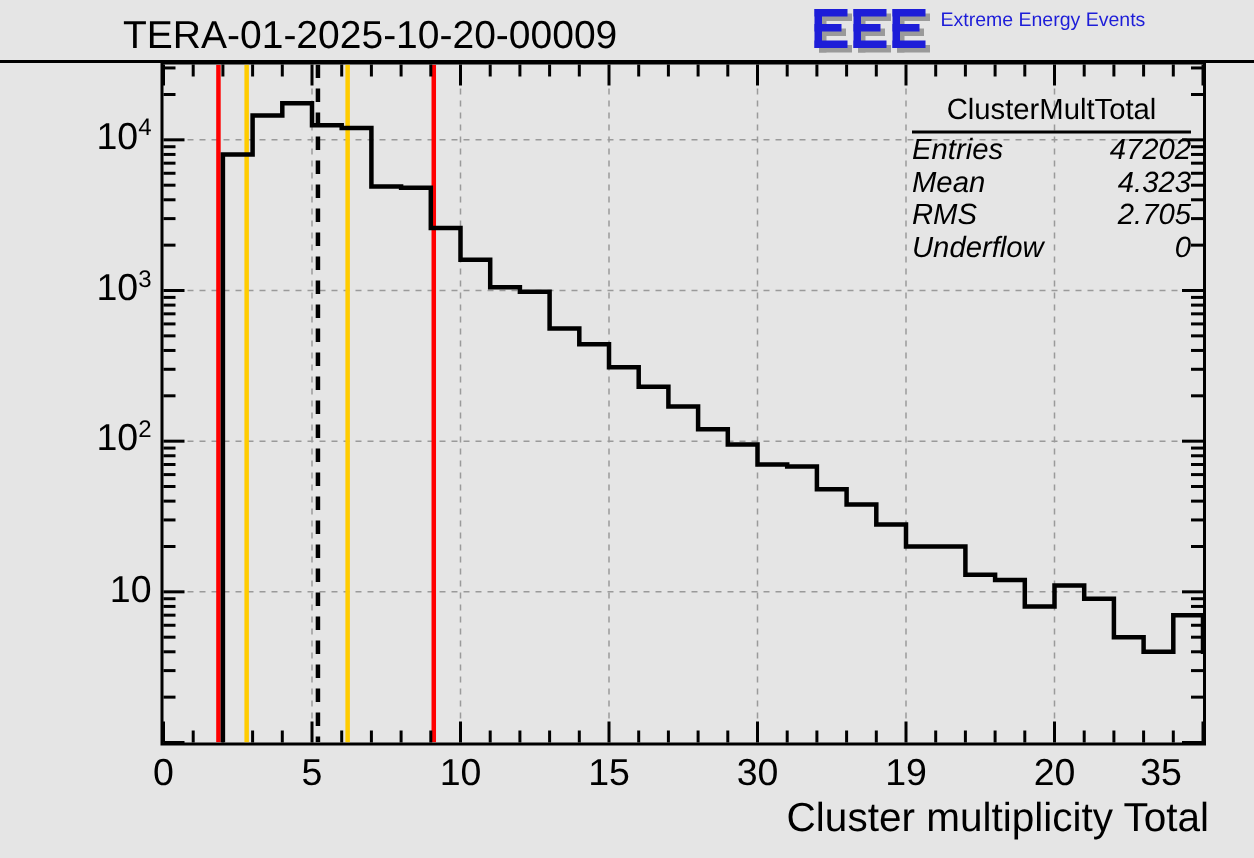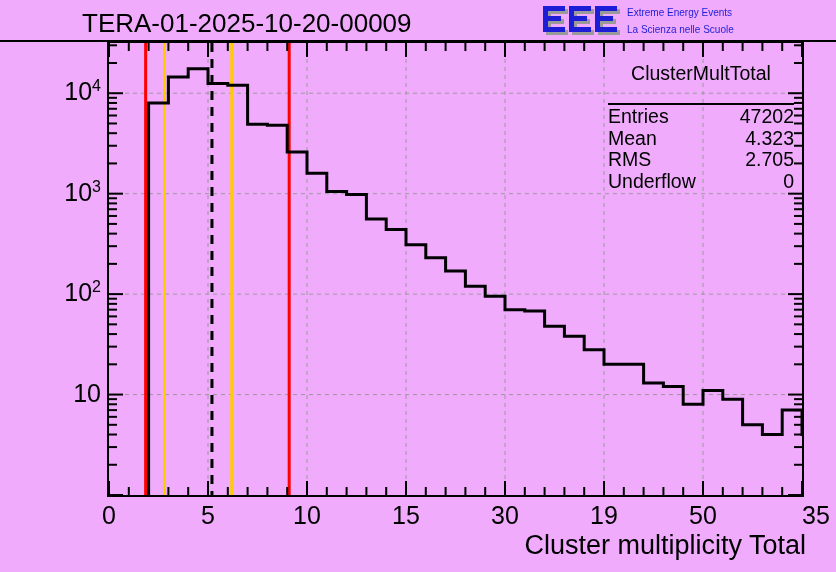--- a/index.html
+++ b/index.html
@@ -1,30 +1,30 @@
 <!DOCTYPE html>
 <html><head>
 <meta charset="utf-8">
 <style>
   html,body{margin:0;padding:0;background:#fff;}
   body{width:836px;height:572px;overflow:hidden;font-family:"Liberation Sans",sans-serif;}
-  #root{position:relative;width:836px;height:572px;background:#f0abfc;}
+  #root{position:relative;width:836px;height:572px;background:#e5e5e5;}
 
   
   #plot-title{
     position:absolute; left:82px; top:8px;
     font-size:26px; color:#000; white-space:nowrap;
     font-family:"Liberation Sans",sans-serif;
   }
 
   
   #logo{position:absolute; left:541px; top:3px; width:292px; height:38px;}
   #logo-mark{position:absolute; left:0; top:2px; width:80px; height:34px;}
   #logo-text{position:absolute; left:86px; top:1px; line-height:17px;}
-  #logo-text div{font-size:10px; color:#1d1dd8; white-space:nowrap; font-family:"Liberation Sans",sans-serif;}
+  #logo-text div{font-size:13px; color:#1d1dd8; white-space:nowrap; font-family:"Liberation Sans",sans-serif;text-align:right;}
   #logo-rule{position:absolute; left:0px; top:40px; width:836px; height:2px; background:#000;}
 
   
   #frame{
     position:absolute; left:107px; top:41px;
     width:693px; height:452px;
     border:2px solid #000; box-sizing:content-box;
   }
   #plotarea{position:absolute; left:109px; top:43px; width:693px; height:452px; overflow:hidden;}
 
@@ -36,22 +36,22 @@
   #xaxis-title{
     position:absolute; right:30px; top:530px;
     font-size:27px; color:#000; white-space:nowrap;margin-left:16px;
   }
 
   
   #stats{
     position:absolute; left:608px; top:62px; width:186px;
     font-size:19.5px; color:#000; background:transparent;
   }
-  #stats-title{text-align:center; border-bottom:2px solid #000; padding-bottom:18px; margin-bottom:1px; white-space:nowrap;}
-  .stats-row{display:flex; justify-content:space-between; line-height:21.5px; white-space:nowrap;}
+  #stats-title{text-align:center; border-bottom:2px solid #000; padding-bottom:2px; margin-bottom:1px; white-space:nowrap;}
+  .stats-row{display:flex; justify-content:space-between; line-height:21.5px; white-space:nowrap;font-style:italic;}
   .stats-row .k{text-align:left;}
   .stats-row .v{margin-left:20px;}
 </style>
 </head>
 <body>
 
 <div id="root">
 
   <div id="plot-title">TERA-01-2025-10-20-00009</div>
 
@@ -81,21 +81,20 @@
           <rect x="28" y="22" width="22" height="5"></rect>
           <rect x="28" y="1" width="5" height="26"></rect>
         <rect x="54" y="1" width="22" height="5"></rect>
           <rect x="54" y="11" width="18" height="5"></rect>
           <rect x="54" y="22" width="22" height="5"></rect>
           <rect x="54" y="1" width="5" height="26"></rect>
       </g>
     </svg>
     <div id="logo-text">
       <div>Extreme Energy Events</div>
-      <div>La Scienza nelle Scuole</div>
     </div>
   </div>
   <div id="logo-rule"></div>
 
   <div id="frame"></div>
 
   <div id="plotarea">
     <svg id="grid-svg" width="693" height="452" style="position:absolute;left:0;top:0;">
         <line x1="99" y1="0" x2="99" y2="452" stroke="#9a9a9a" stroke-width="1" stroke-dasharray="4,4"></line>
         <line x1="198" y1="0" x2="198" y2="452" stroke="#9a9a9a" stroke-width="1" stroke-dasharray="4,4"></line>
@@ -272,22 +271,22 @@
       <line x1="109" y1="45.29834946102733" x2="117" y2="45.29834946102733" stroke="#000" stroke-width="2"></line>
       <line x1="802" y1="45.29834946102733" x2="794" y2="45.29834946102733" stroke="#000" stroke-width="2"></line>
     </svg>
   <div id="xlabels">
       <div class="xlab" style="left: 109px; top: 501px;">0</div>
       <div class="xlab" style="left: 208px; top: 501px;">5</div>
       <div class="xlab" style="left: 307px; top: 501px;">10</div>
       <div class="xlab" style="left: 406px; top: 501px;">15</div>
       <div class="xlab" style="left: 505px; top: 501px;">30</div>
       <div class="xlab" style="left: 604px; top: 501px;">19</div>
-      <div class="xlab" style="left: 703px; top: 501px;">50</div>
-      <div class="xlab" style="left: 816px; top: 501px;">35</div>
+      <div class="xlab" style="left: 703px; top: 501px;">20</div>
+      <div class="xlab" style="left: 774px; top: 501px;">35</div>
     </div>
   <div id="ylabels">
       <div class="ylab" style="right: 735px; top: 378.556px;">10</div>
       <div class="ylab" style="right: 735px; top: 278.111px;">10<sup>2</sup></div>
       <div class="ylab" style="right: 735px; top: 177.667px;">10<sup>3</sup></div>
       <div class="ylab" style="right: 735px; top: 77.2225px;">10<sup>4</sup></div>
     </div>
 
   <div id="xaxis-title">Cluster multiplicity Total</div>
 

